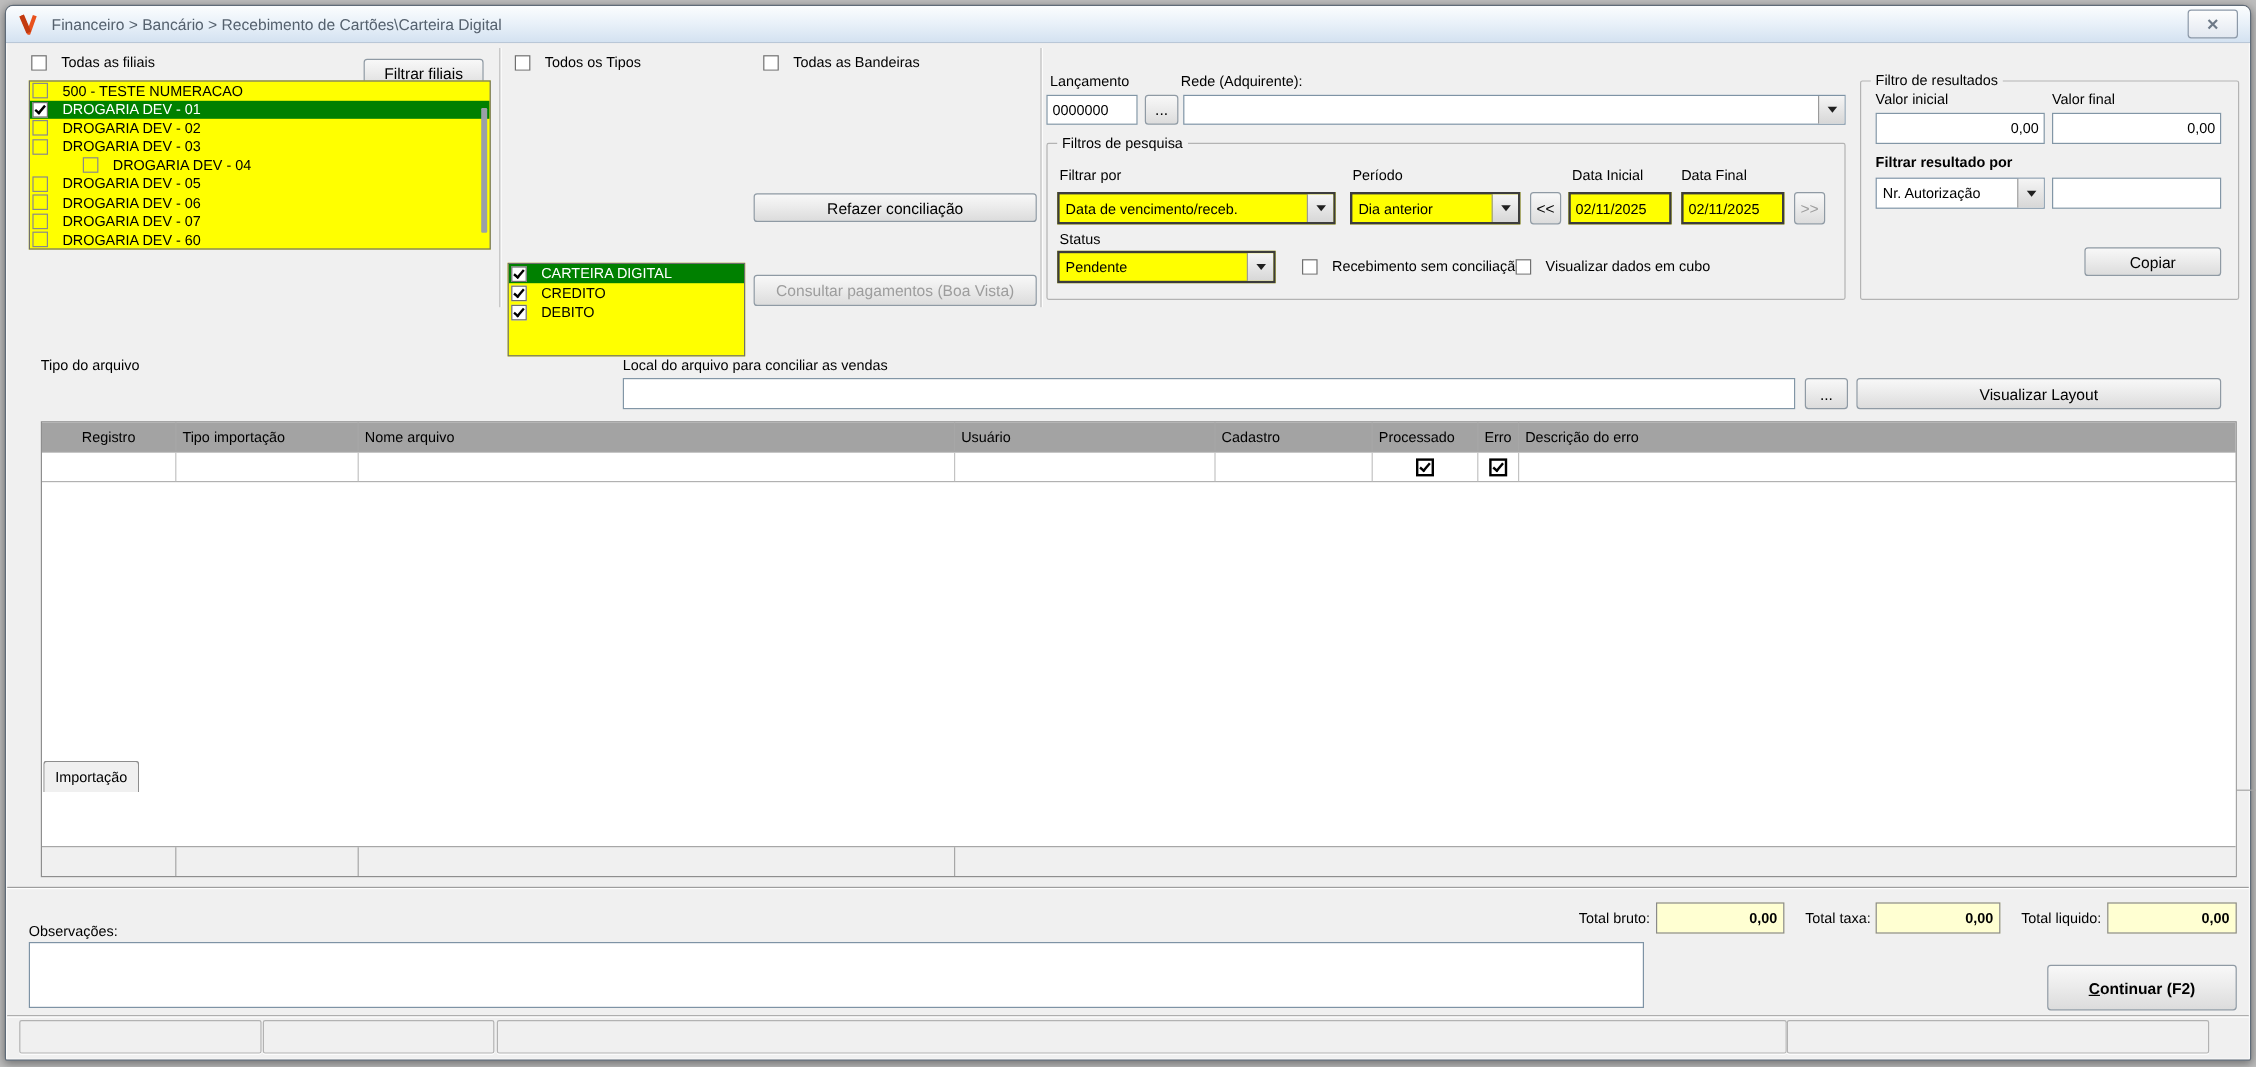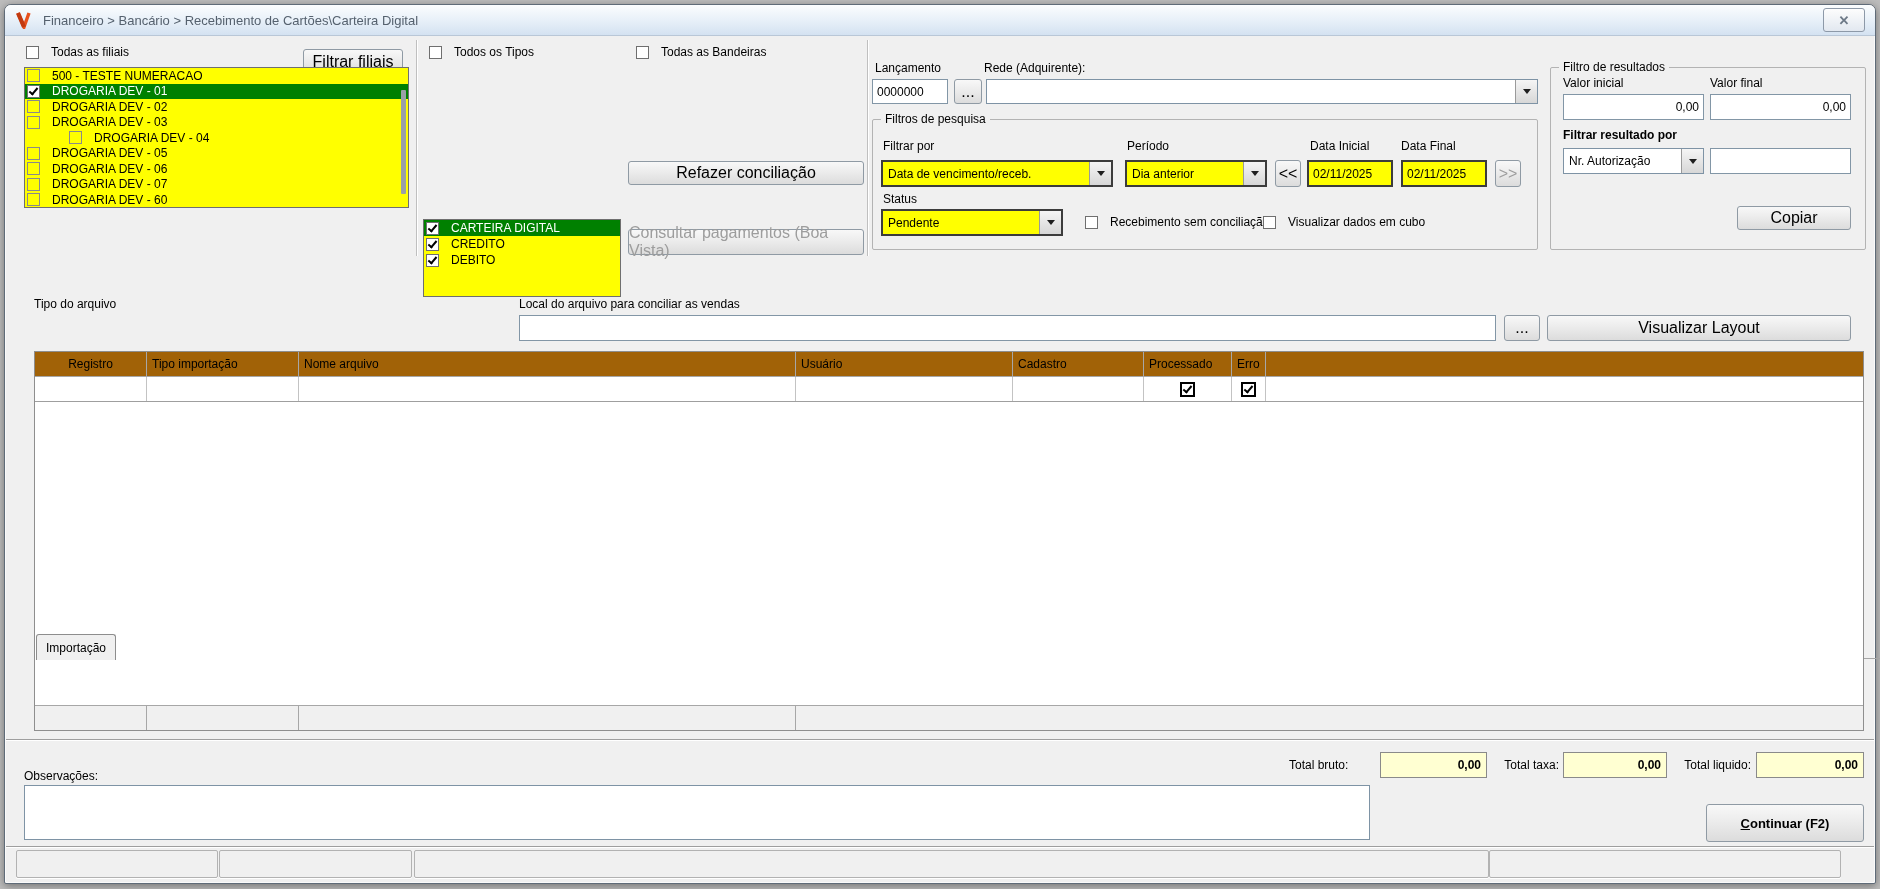--- a/index.html
+++ b/index.html
@@ -12,21 +12,21 @@
     padding:0 10px;background:linear-gradient(#fbfdfe,#e9f1f9 48%,#d4e2f1);
     border-bottom:1px solid #b9c7d7;}
   .title-text{color:#55616e;font-size:13px;}
   .close-btn{margin-left:auto;width:40px;height:22px;border:1px solid #8d99a8;border-radius:3px;
     background:linear-gradient(#fdfdfd,#e2e8f0);display:flex;align-items:center;justify-content:center;
     color:#6d7987;font-weight:bold;font-size:13px;cursor:default;}
   .content{position:absolute;left:1px;right:1px;top:31px;bottom:1px;}
 
   
   .btn{background:linear-gradient(#f8f8f8,#ececec 45%,#dcdcdc);border:1px solid #8f9aa4;border-radius:3px;
-    display:flex;align-items:center;justify-content:center;font-size:16px;cursor:default;}
+    display:flex;align-items:center;justify-content:center;font-size:13px;cursor:default;}
   .btn.disabled{color:#9d9d9d;}
   .btn.bold{font-weight:bold;font-size:13px;}
   .chk{width:13px;height:13px;background:#fff;border:1px solid #6f6f6f;box-sizing:border-box;
     display:inline-flex;align-items:flex-start;justify-content:center;flex:none;}
   .tick{display:none;width:3px;height:7px;border-right:2px solid #000;border-bottom:2px solid #000;
     transform:rotate(40deg);margin-top:0px;}
   .chk.checked .tick{display:block;}
   .chk.boldbox{width:15px;height:15px;border:2px solid #000;}
   .lrow{display:flex;align-items:center;gap:12px;padding:0 2px;white-space:nowrap;overflow:hidden;}
   .ylist{background:#ffff00;border:1px solid #6f6f6f;overflow:hidden;position:relative;}
@@ -56,21 +56,21 @@
   
   .tabs{display:flex;align-items:flex-end;position:relative;}
   .tab{position:relative;height:21px;padding:0 9px;background:linear-gradient(#ffffff,#ebebeb);
     border:1px solid #8d8d8d;border-bottom:none;border-radius:3px 3px 0 0;display:flex;align-items:center;margin-right:2px;}
   .tab.active{height:25px;background:#f0f0f0;z-index:2;}
   .tabs::after{content:"";position:absolute;left:0;right:0;bottom:0;border-bottom:1px solid #a6a6a6;}
   .tab.active{margin-bottom:-1px;}
   
   .grid{border:1px solid #8e8e8e;background:#fff;display:flex;flex-direction:column;}
   .g-head,.g-row,.g-foot{display:flex;flex:none;}
-  .g-head{background:#a16207;height:24px;border-bottom:1px solid #a7a7a7;}
+  .g-head{background:#a3a3a3;height:24px;border-bottom:1px solid #a7a7a7;}
   .g-head .gc{border-right:1px solid #a7a7a7;display:flex;align-items:center;padding:0 5px;box-sizing:border-box;overflow:hidden;white-space:nowrap;}
   .g-row{height:24px;border-bottom:1px solid #9f9f9f;}
   .g-row .gc{border-right:1px solid #c3c3c3;display:flex;align-items:center;justify-content:center;box-sizing:border-box;}
   .g-body{flex:1;background:#fff;}
   .g-foot{background:#f0f0f0;height:24px;border-top:1px solid #a7a7a7;}
   .g-foot .gc{border-right:1px solid #a7a7a7;box-sizing:border-box;}
   .money-ro{background:#FFFFD2;border:1px solid #8a8a8a;font-weight:bold;display:flex;align-items:center;justify-content:flex-end;padding:0 5px;}
   textarea.obs{border:1px solid #7e93a5;background:#fff;font:inherit;resize:none;box-sizing:border-box;padding:2px 4px;}
   .sb-panel{position:absolute;top:0;height:26px;background:#f0f0f0;border:1px solid #b2b2b2;border-radius:2px;
     box-shadow:0 1px 0 #ffffff;}
@@ -295,20 +295,21 @@
 
     <div class="abs grid" style="left:28px;top:315px;width:1830px;height:380px;">
       <div class="g-head">
         <div class="gc" style="width:112px;justify-content:center;">Registro</div>
         <div class="gc" style="width:152px;">Tipo importação</div>
         <div class="gc" style="width:497px;">Nome arquivo</div>
         <div class="gc" style="width:217px;">Usuário</div>
         <div class="gc" style="width:131px;">Cadastro</div>
         <div class="gc" style="width:88px;">Processado</div>
         <div class="gc" style="width:34px;">Erro</div>
+        <div class="gc" style="flex:1;border-right:none;">Descrição do erro</div>
       </div>
       <div class="g-row">
         <div class="gc" style="width:112px;"></div>
         <div class="gc" style="width:152px;"></div>
         <div class="gc" style="width:497px;"></div>
         <div class="gc" style="width:217px;"></div>
         <div class="gc" style="width:131px;"></div>
         <div class="gc" style="width:88px;">
           <span class="chk boldbox checked">
               <span class="tick"></span>
@@ -325,21 +326,21 @@
       <div class="g-foot">
         <div class="gc" style="width:112px;"></div>
         <div class="gc" style="width:152px;"></div>
         <div class="gc" style="width:497px;"></div>
         <div class="gc" style="flex:1;border-right:none;"></div>
       </div>
     </div>
 
     <div class="abs hgroove" style="left:0;right:0;top:703px;"></div>
 
-    <span class="abs lab" style="left:1283px;top:722px;width:86px;text-align:left;">Total bruto:</span>
+    <span class="abs lab" style="left:1283px;top:722px;width:86px;text-align:right;">Total bruto:</span>
     <div class="abs money-ro" style="left:1374px;top:716px;width:107px;height:26px;">0,00</div>
     <span class="abs lab" style="left:1487px;top:722px;width:66px;text-align:right;">Total taxa:</span>
     <div class="abs money-ro" style="left:1557px;top:716px;width:104px;height:26px;">0,00</div>
     <span class="abs lab" style="left:1665px;top:722px;width:80px;text-align:right;">Total liquido:</span>
     <div class="abs money-ro" style="left:1750px;top:716px;width:108px;height:26px;">0,00</div>
 
     <span class="abs lab" style="left:18px;top:733px;">Observações:</span>
     <textarea class="abs obs" style="left: 18px; top: 749px; width: 1346px; height: 55px;"></textarea>
 
     <div class="abs btn bold btn-continuar" style="left:1700px;top:768px;width:158px;height:38px;">

